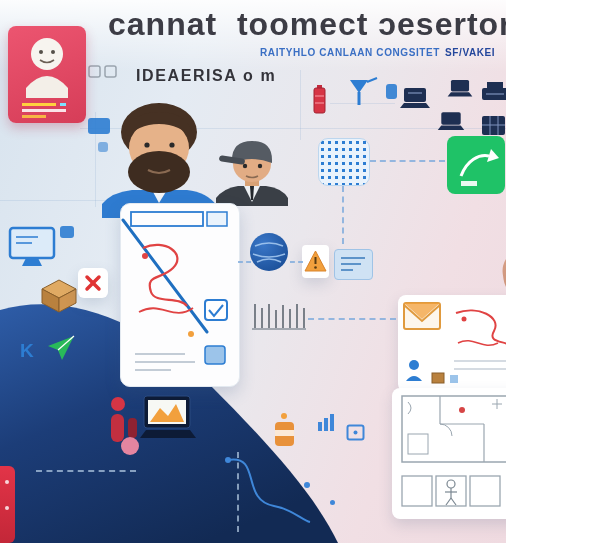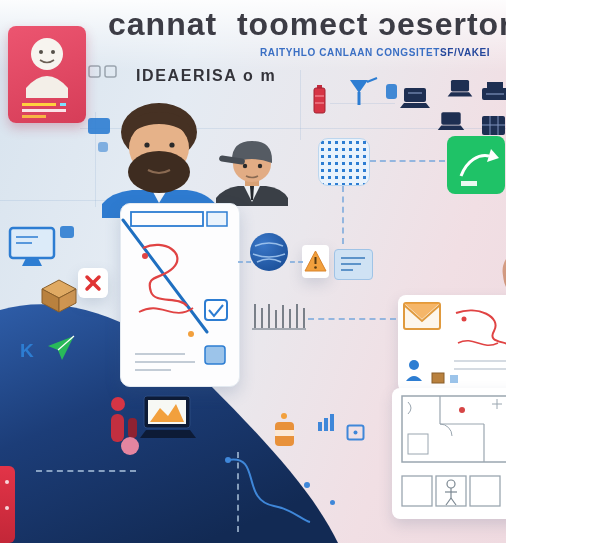--- a/index.html
+++ b/index.html
@@ -5,21 +5,21 @@
   html,body{margin:0;padding:0;}
   .scene{
     position:relative;width:506px;height:543px;overflow:hidden;
     font-family:"Liberation Sans",sans-serif;
     background:linear-gradient(110deg,#d7e3ee 0%,#e4ebf3 30%,#eae7ec 55%,#f1dfe4 78%,#efdae0 100%);
   }
   .abs{position:absolute;}
   .headerband{left:0;top:0;width:600px;height:72px;background:linear-gradient(180deg,rgba(255,255,255,.92),rgba(255,255,255,0));}
   .title{left:108px;top:6px;width:486px;font-size:32px;font-weight:600;color:#3c3c45;letter-spacing:1px;white-space:pre;}
   .subtitle{left:260px;top:47px;font-size:10px;font-weight:bold;letter-spacing:.6px;}
-  .subtitle .m{color:#3a6fc4;}
+  .subtitle .m{color:#3a6fc4;margin-right:5px;}
   .subtitle .a{color:#24479c;}
   .brand{left:136px;top:67px;font-size:16px;font-weight:bold;color:#33333a;letter-spacing:1.6px;}
   .gridline{background:rgba(130,165,205,.2);}
   .dashh{border-top:2px dashed rgba(125,170,220,.8);height:0;}
   .dashv{border-left:2px dashed rgba(125,170,220,.8);width:0;}
   .dashw{border-color:rgba(195,218,240,.65);}
   .card{background:#fff;border-radius:8px;box-shadow:0 6px 14px rgba(70,95,130,.18);}
   .redcard{left:8px;top:26px;width:78px;height:97px;border-radius:8px;
     background:linear-gradient(160deg,#ec5570,#d63d58);box-shadow:0 5px 12px rgba(180,50,80,.3);}
   .phonecard{left:120px;top:203px;width:118px;height:182px;background:#fdfdfe;border:1px solid #e3e9f0;

